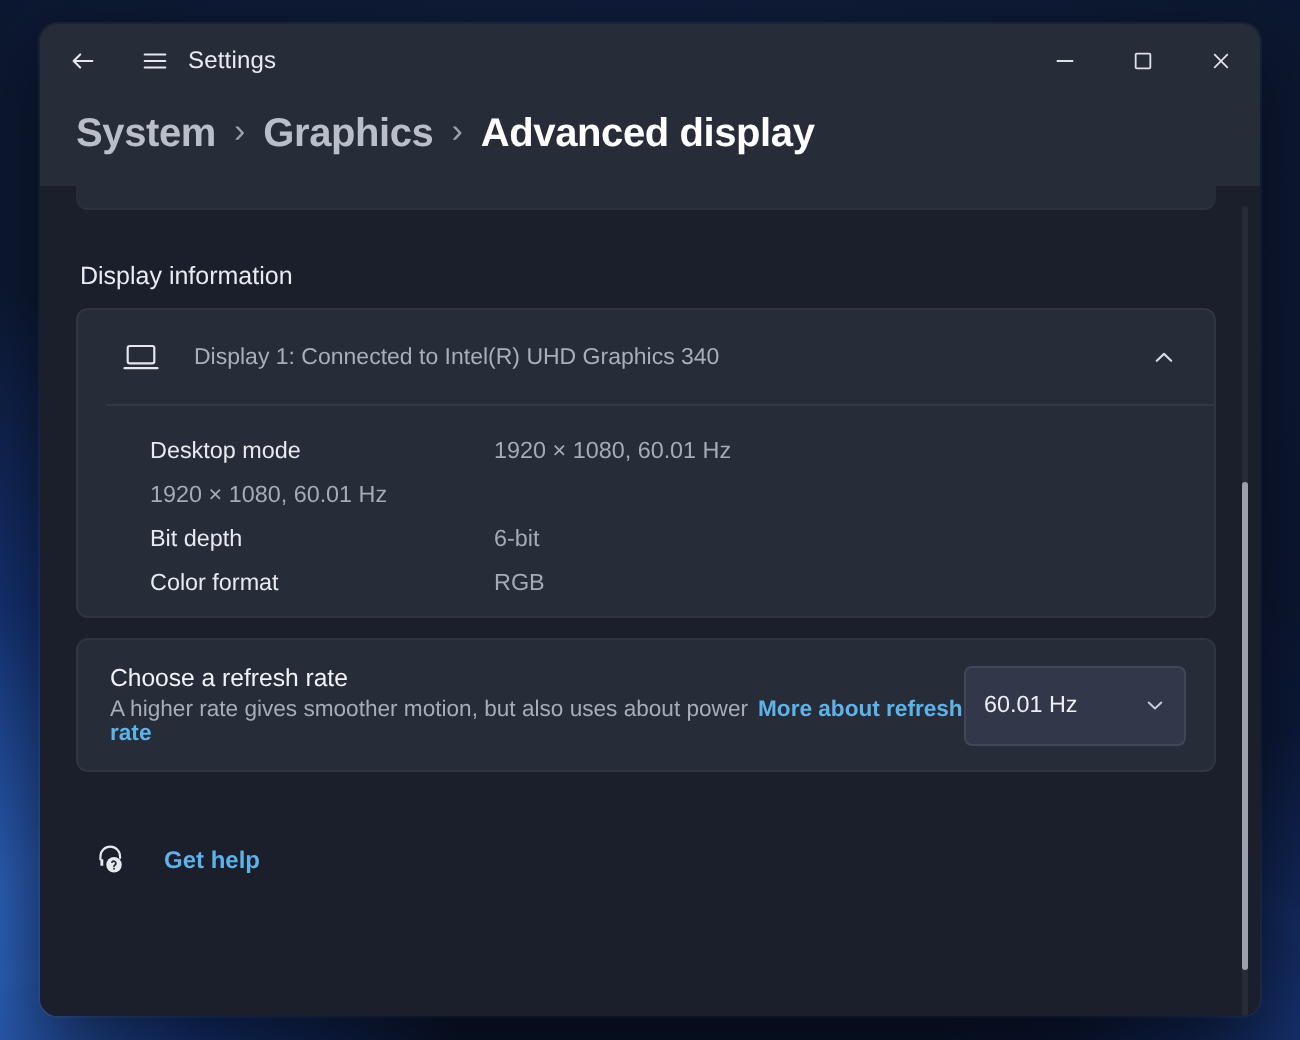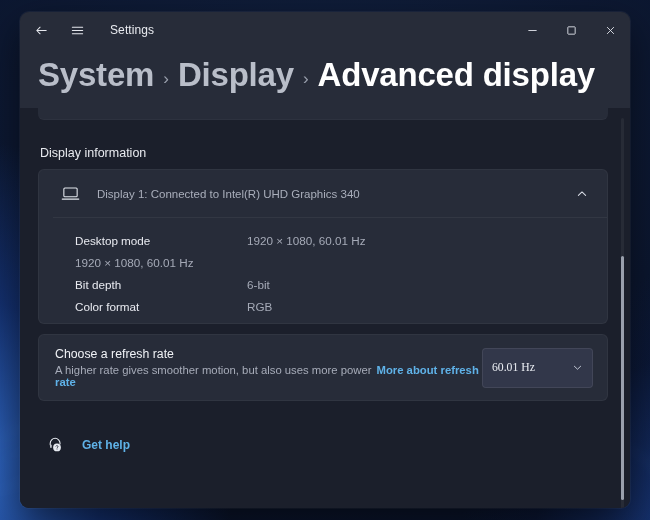--- a/index.html
+++ b/index.html
@@ -54,21 +54,20 @@
     align-items: center;
   }
   .tb-btn {
     width: 34px; height: 30px;
     display: flex; align-items: center; justify-content: center;
     color: #e6e8ee;
   }
   .tb-back { margin-left: 4px; }
   .tb-hamb { margin-left: 2px; }
   .tb-title {
-    margin-left: 16px;
     font-size: 12px;
     color: #e9ebf0;
     letter-spacing: .1px;
   }
   .wincontrols {
     position: absolute;
     right: 0; top: 0;
     display: flex;
     height: 36px;
   }
@@ -83,21 +82,21 @@
     background: #272c39;
     padding: 8px 0 14px 0;
   }
   .breadcrumb {
     display: flex;
     align-items: baseline;
     padding-left: 18px;
     gap: 9px;
   }
   .crumb {
-    font-size: 33px;
+    font-size: 20px;
     color: #b9bec9;
     font-weight: 600;
     letter-spacing: -0.2px;
   }
   .crumb.current {
     color: #ffffff;
     font-weight: 700;
   }
   .crumb-sep {
     font-size: 17px;
@@ -238,21 +237,20 @@
     height: 40px;
     background: #32374a;
     border: 1px solid rgba(255,255,255,0.08);
     border-radius: 4px;
     display: flex;
     align-items: center;
     padding: 0 9px;
     color: #eceff4;
     font-size: 11.7px;
     cursor: pointer;
-    font-family: Liberation Serif, serif;
   }
   .dd-value { flex: 1 1 auto; }
   .dd-chev { color: #c9cedb; display: flex; align-items: center; }
 
   
   .help-links {
     margin-top: 30px;
     padding-left: 4px;
   }
   .help-row {
@@ -340,21 +338,21 @@
             <path d="M2.3 2.3 L9.7 9.7 M9.7 2.3 L2.3 9.7"></path>
           </svg>
       </div>
     </div>
   </div>
 
   <div class="header-area">
     <div class="breadcrumb">
       <span class="crumb">System</span>
       <span class="crumb-sep">›</span>
-      <span class="crumb">Display</span>
+      <span class="crumb">Graphics</span>
       <span class="crumb-sep">›</span>
       <span class="crumb current">Advanced display</span>
     </div>
   </div>
 
   <div class="body-area">
     <div class="content">
 
       <div class="peek-card"></div>
 
@@ -398,21 +396,21 @@
             <div class="detail-value">RGB</div>
           </div>
         </div>
 
       </div>
 
       <div class="card refresh-card">
         <div class="rr-text">
           <div class="rr-title">Choose a refresh rate</div>
           <div class="rr-sub">
-            <span>A higher rate gives smoother motion, but also uses more power</span><span class="link">More about refresh rate</span>
+            <span>A higher rate gives smoother motion, but also uses about power</span><span class="link">More about refresh rate</span>
           </div>
         </div>
         <div class="dropdown">
           <span class="dd-value">60.01 Hz</span>
           <span class="dd-chev">
             <svg width="11" height="11" viewBox="0 0 14 14" fill="none" stroke="currentColor" stroke-width="1.2">
               <path d="M3 5.4 L7 9.2 L11 5.4" stroke-linecap="round" stroke-linejoin="round"></path>
             </svg>
           </span>
         </div>

